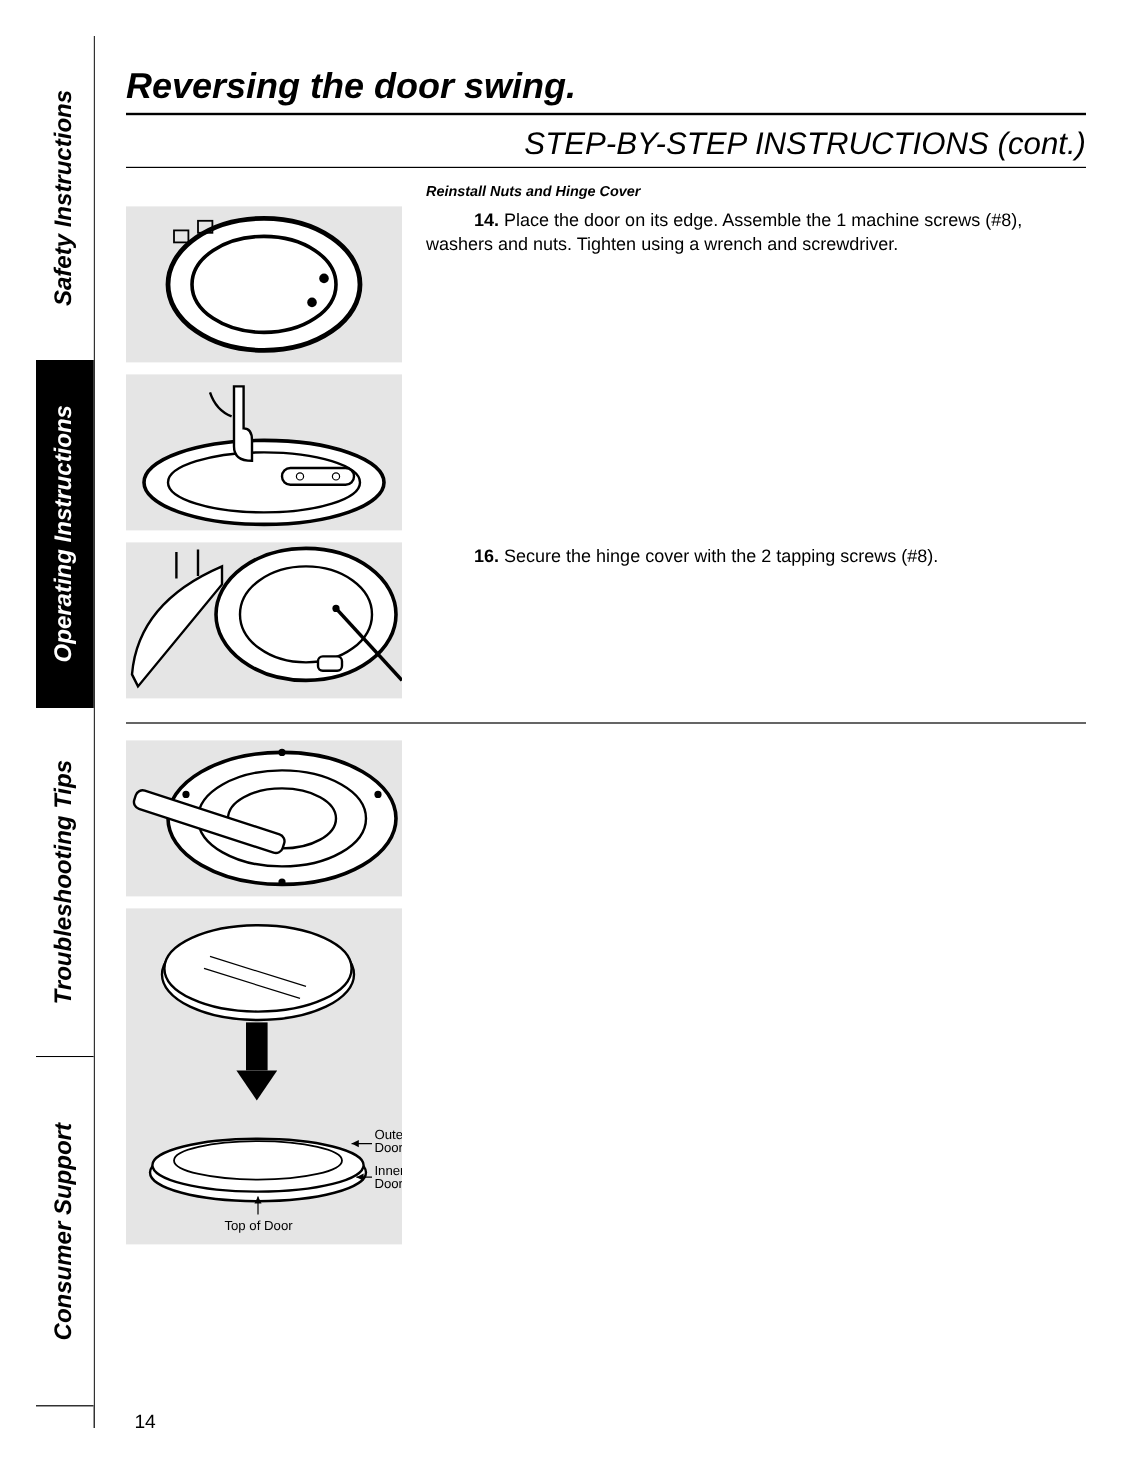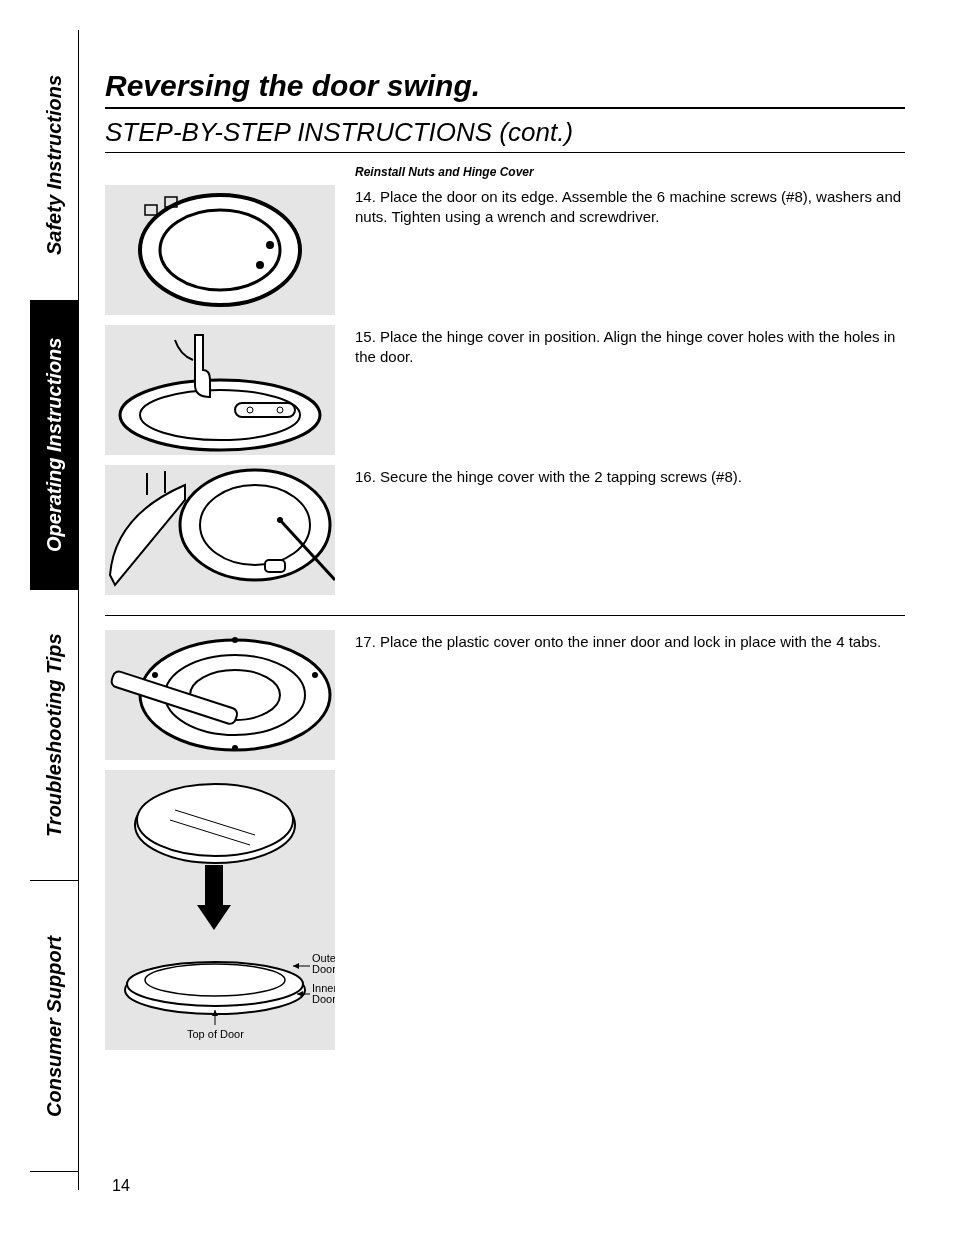--- a/index.html
+++ b/index.html
@@ -39,35 +39,35 @@
     border-top: 1px solid #000;
   }
   .tab-white.first { border-top: none; }
   .tab-black {
     background: #000;
     color: #fff;
   }
   .content {
     position: absolute;
     left: 105px;
-    top: 69px;
+    top: 56px;
     width: 800px;
   }
   .page-title {
     font-style: italic;
     font-weight: bold;
     font-size: 30px;
     border-bottom: 2px solid #000;
     padding-bottom: 4px;
     margin-bottom: 8px;
   }
   .sub-title {
     font-style: italic;
     font-size: 26px;
-    text-align: left;
+    text-align: right;
     border-bottom: 1px solid #000;
     padding-bottom: 4px;
     margin-bottom: 12px;
   }
   .section {
     display: flex;
     flex-direction: column;
   }
   .section-header {
     font-style: italic;
@@ -95,22 +95,23 @@
   }
   .illus-lg { height: 280px; }
   .illus svg { width: 100%; height: 100%; }
   .step-text {
     flex: 1;
     font-size: 15px;
     line-height: 1.35;
     padding-top: 2px;
   }
   .step-num {
-    font-weight: normal;
+    font-weight: bold;
     display: inline;
+    margin-left: 40px;
   }
   .divider {
     border: none;
     border-top: 1px solid #000;
     margin: 10px 0 14px 0;
   }
   .important-note {
     font-size: 15px;
     line-height: 1.35;
     margin-left: 250px;
@@ -149,39 +150,35 @@
           <ellipse cx="115" cy="65" rx="80" ry="55" fill="#fff" stroke="#000" stroke-width="4"></ellipse>
           <ellipse cx="115" cy="65" rx="60" ry="40" fill="none" stroke="#000" stroke-width="3"></ellipse>
           <circle cx="155" cy="80" r="4" fill="#000"></circle>
           <circle cx="165" cy="60" r="4" fill="#000"></circle>
           <rect x="40" y="20" width="12" height="10" fill="none" stroke="#000" stroke-width="1.5"></rect>
           <rect x="60" y="12" width="12" height="10" fill="none" stroke="#000" stroke-width="1.5"></rect>
         </svg>
       </div>
       <div class="step-text">
         <span class="step-num">14.</span>
-        <span>Place the door on its edge. Assemble the 6 machine screws (#8), washers and nuts. Tighten using a wrench and screwdriver.</span>
+        <span>Place the door on its edge. Assemble the 1 machine screws (#8), washers and nuts. Tighten using a wrench and screwdriver.</span>
       </div>
     </div>
 
     <div class="step-row">
       <div class="illus">
         <svg viewBox="0 0 230 130">
           <ellipse cx="115" cy="90" rx="100" ry="35" fill="#fff" stroke="#000" stroke-width="3"></ellipse>
           <ellipse cx="115" cy="90" rx="80" ry="25" fill="none" stroke="#000" stroke-width="2"></ellipse>
           <rect x="130" y="78" width="60" height="14" rx="7" fill="#fff" stroke="#000" stroke-width="2"></rect>
           <circle cx="145" cy="85" r="3" fill="none" stroke="#000"></circle>
           <circle cx="175" cy="85" r="3" fill="none" stroke="#000"></circle>
           <path d="M90 10 L90 60 Q90 72 105 72 L105 55 Q105 45 98 45 L98 10 Z" fill="#fff" stroke="#000" stroke-width="2"></path>
           <path d="M70 15 Q75 30 88 35" fill="none" stroke="#000" stroke-width="2"></path>
         </svg>
-      </div>
-      <div class="step-text">
-        <span class="step-num">15.</span>
-        <span>Place the hinge cover in position. Align the hinge cover holes with the holes in the door.</span>
       </div>
     </div>
 
     <div class="step-row">
       <div class="illus">
         <svg viewBox="0 0 230 130">
           <path d="M5 110 Q10 50 80 20 L80 35 L10 120 Z" fill="#fff" stroke="#000" stroke-width="2"></path>
           <ellipse cx="150" cy="60" rx="75" ry="55" fill="#fff" stroke="#000" stroke-width="3"></ellipse>
           <ellipse cx="150" cy="60" rx="55" ry="40" fill="none" stroke="#000" stroke-width="2"></ellipse>
           <circle cx="175" cy="55" r="3" fill="#000"></circle>
@@ -207,24 +204,20 @@
         <svg viewBox="0 0 230 130">
           <ellipse cx="130" cy="65" rx="95" ry="55" fill="#fff" stroke="#000" stroke-width="3"></ellipse>
           <ellipse cx="130" cy="65" rx="70" ry="40" fill="none" stroke="#000" stroke-width="2"></ellipse>
           <ellipse cx="130" cy="65" rx="45" ry="25" fill="#fff" stroke="#000" stroke-width="2"></ellipse>
           <rect x="10" y="40" width="130" height="16" rx="6" fill="#fff" stroke="#000" stroke-width="2" transform="rotate(18 10 40)"></rect>
           <circle cx="50" cy="45" r="3" fill="#000"></circle>
           <circle cx="210" cy="45" r="3" fill="#000"></circle>
           <circle cx="130" cy="10" r="3" fill="#000"></circle>
           <circle cx="130" cy="118" r="3" fill="#000"></circle>
         </svg>
-      </div>
-      <div class="step-text">
-        <span class="step-num">17.</span>
-        <span>Place the plastic cover onto the inner door and lock in place with the 4 tabs.</span>
       </div>
     </div>
 
     <div class="step-row">
       <div class="illus illus-lg">
         <svg viewBox="0 0 230 280">
 
           <ellipse cx="110" cy="55" rx="80" ry="38" fill="#fff" stroke="#000" stroke-width="2"></ellipse>
           <ellipse cx="110" cy="50" rx="78" ry="36" fill="#fff" stroke="#000" stroke-width="2"></ellipse>
           <line x1="70" y1="40" x2="150" y2="65" stroke="#000" stroke-width="1"></line>

